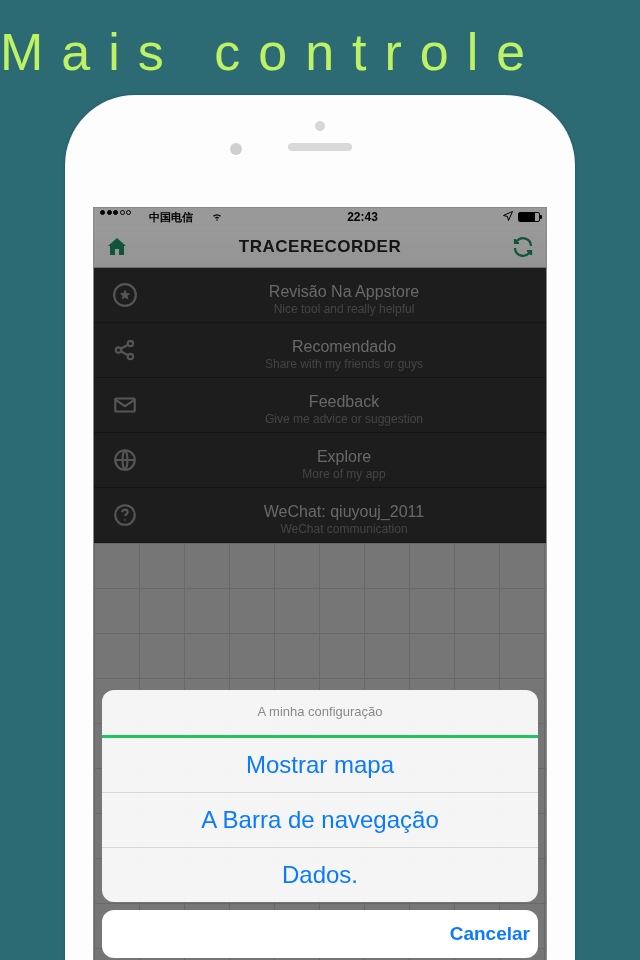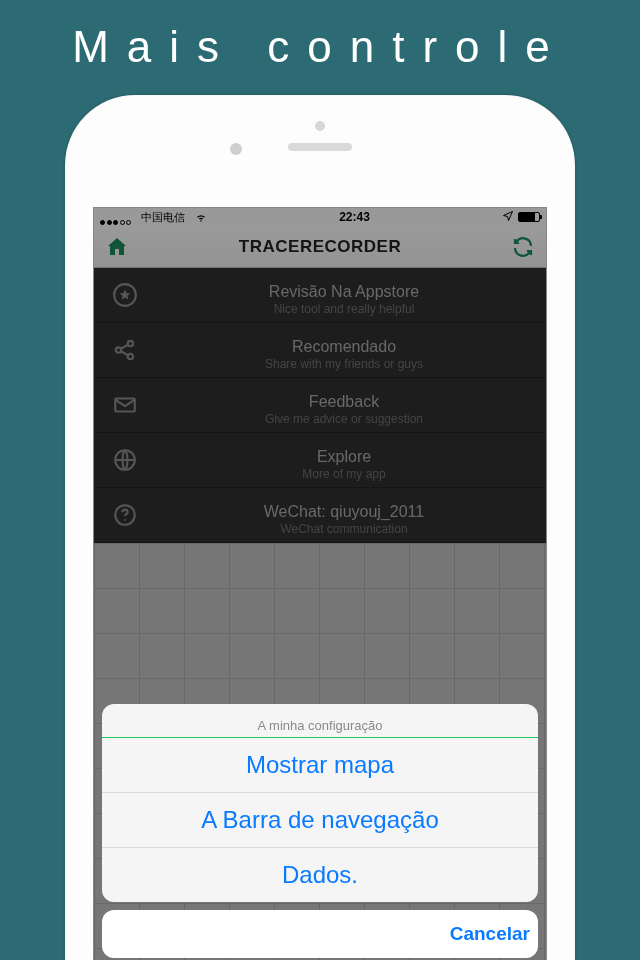--- a/index.html
+++ b/index.html
@@ -5,23 +5,23 @@
   * { margin: 0; padding: 0; box-sizing: border-box; }
   body {
     width: 640px;
     height: 960px;
     background: #2c6b74;
     font-family: -apple-system, "Helvetica Neue", Arial, sans-serif;
     overflow: hidden;
     position: relative;
   }
   .promo-title {
-    text-align: center;
-    color: #ffffff;
-    font-size: 44px;
+    text-align: left;
+    color: #bef264;
+    font-size: 52px;
     letter-spacing: 18px;
     font-weight: 300;
     padding-top: 22px;
   }
   .phone {
     position: absolute;
     left: 50%;
     transform: translateX(-50%);
     top: 95px;
     width: 510px;
@@ -73,21 +73,21 @@
   .status-bar {
     height: 18px;
     background: #f7f7f7;
     display: flex;
     align-items: center;
     justify-content: space-between;
     font-size: 11px;
     padding: 0 6px;
     color: #000;
   }
-  .status-left { display: flex; align-items: flex-end; gap: 10px; }
+  .status-left { display: flex; align-items: flex-start; gap: 18px; font-weight: bold; }
   .dots { display: flex; gap: 1.5px; }
   .dot { width: 5px; height: 5px; border: 0.7px solid #000; border-radius: 50%; }
   .dot.filled { background: #000; }
   .status-center { font-weight: 600; font-size: 12px; }
   .status-right { display: flex; align-items: center; gap: 4px; }
   .battery {
     width: 22px; height: 10px; border: 1px solid #000; border-radius: 2px;
     position: relative;
   }
   .battery::after {
@@ -156,22 +156,22 @@
   .sheet-group {
     background: rgba(250,250,250,0.96);
     border-radius: 12px;
     overflow: hidden;
     display: flex; flex-direction: column;
   }
   .sheet-title {
     text-align: center;
     color: #8a8a8a;
     font-size: 13px;
-    padding: 14px 10px 4px;
-    border-bottom: 1px solid #22c55e;
+    padding: 14px 10px 16px;
+    border-bottom: 3px solid #22c55e;
   }
   .sheet-item {
     text-align: center;
     color: #0a7aff;
     font-size: 24px;
     padding: 13px 10px;
     border-bottom: 1px solid #d8d8d8;
     background: transparent;
     cursor: pointer;
   }

